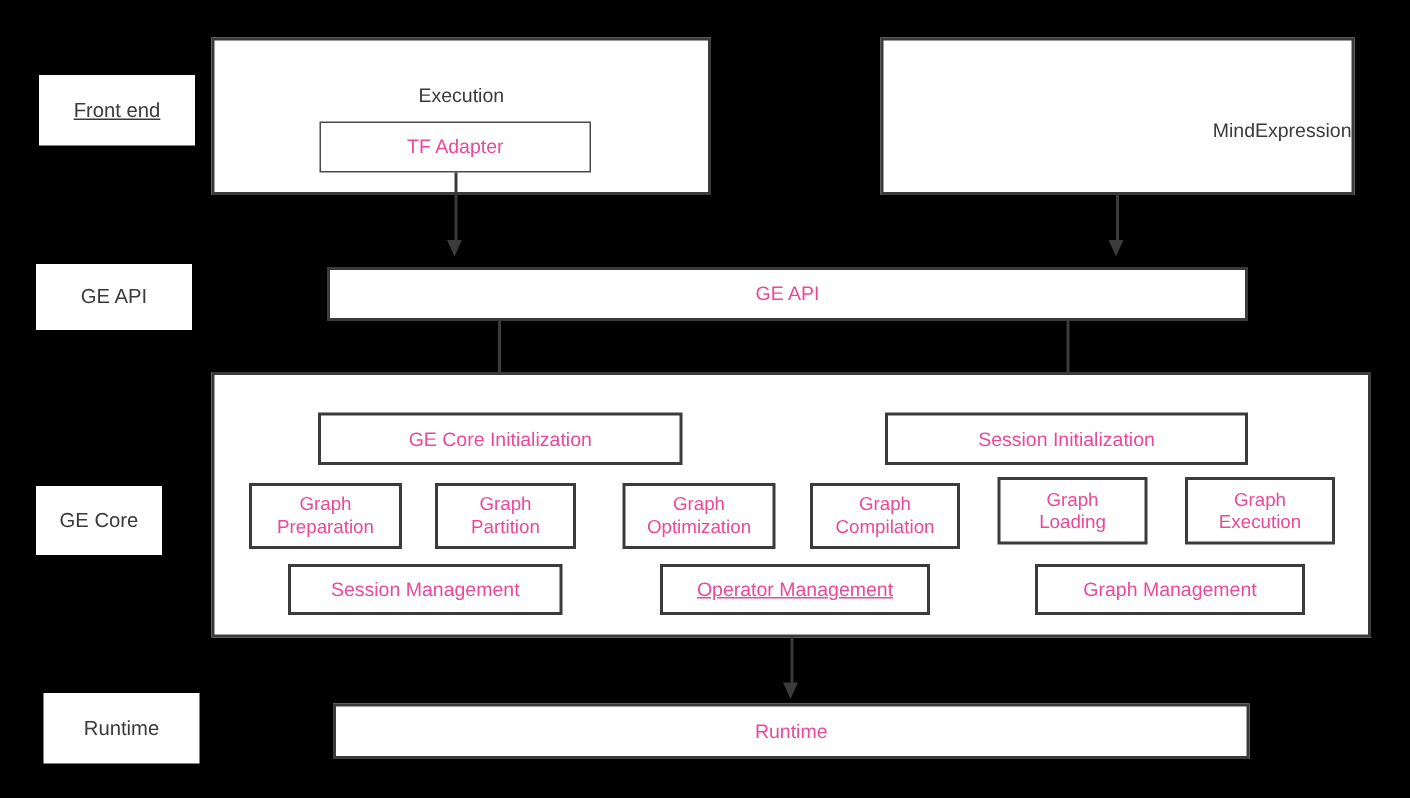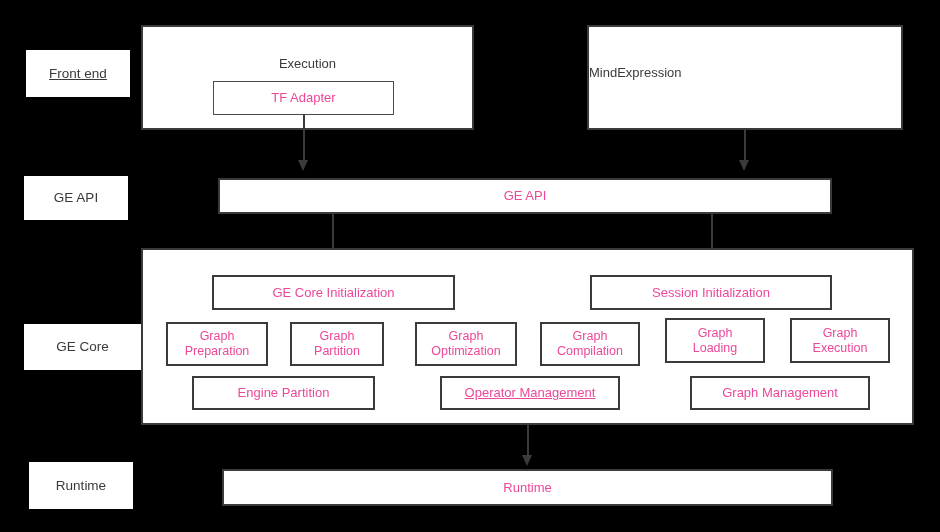--- a/index.html
+++ b/index.html
@@ -67,38 +67,38 @@
 <div id="canvas">
 
   <div class="box lane-label" style="left:26px; top:50px; width:104px; height:47px;text-decoration:underline;">
     <span>Front end</span>
   </div>
 
   <div class="box lane-label" style="left:24px; top:176px; width:104px; height:44px;">
     <span>GE API</span>
   </div>
 
-  <div class="box lane-label" style="left:24px; top:324px; width:117px; height:46px;">
+  <div class="box lane-label" style="left:24px; top:324px; width:84px; height:46px;">
     <span>GE Core</span>
   </div>
 
   <div class="box lane-label" style="left:29px; top:462px; width:104px; height:47px;">
     <span>Runtime</span>
   </div>
 
   <div class="layer-container" style="left:141px; top:25px; width:333px; height:105px;">
     <div style="position:absolute; left:0; right:0; top:29px; text-align:center; font-size:13px; color:#3a3a3a;">Execution</div>
   </div>
 
   <div class="box thin" style="left:213px; top:81px; width:181px; height:34px; font-size:13px;">
     <span>TF Adapter</span>
   </div>
 
   <div class="layer-container" style="left:587px; top:25px; width:316px; height:105px;">
-    <div style="position:absolute; left:0; right:0; top:38px; text-align:left; font-size:13px; color:#3a3a3a;">MindExpression</div>
+    <div style="position:absolute; left:0; right:0; top:52px; text-align:right; font-size:13px; color:#3a3a3a;">MindExpression</div>
   </div>
 
   <div class="connector" style="left:303px; top:115px; height:48px;"></div>
   <div class="arrowhead" style="left:298px; top:160px;"></div>
 
   <div class="connector" style="left:744px; top:130px; height:33px;"></div>
   <div class="arrowhead" style="left:739px; top:160px;"></div>
 
   <div class="box bordered" style="left:218px; top:178px; width:614px; height:36px; font-size:13px;">
     <span>GE API</span>
@@ -144,21 +144,21 @@
     <span>Graph
 Loading</span>
   </div>
 
   <div class="box bordered" style="left:790px; top:318px; width:100px; height:45px; font-size:12.5px;">
     <span>Graph
 Execution</span>
   </div>
 
   <div class="box bordered" style="left:192px; top:376px; width:183px; height:34px; font-size:13px;">
-    <span>Engine Partition</span>
+    <span>Session Management</span>
   </div>
 
   <div class="box bordered" style="left:440px; top:376px; width:180px; height:34px; font-size:13px;text-decoration:underline;">
     <span>Operator Management</span>
   </div>
 
   <div class="box bordered" style="left:690px; top:376px; width:180px; height:34px; font-size:13px;justify-content:center;">
     <span>Graph Management</span>
   </div>
 

